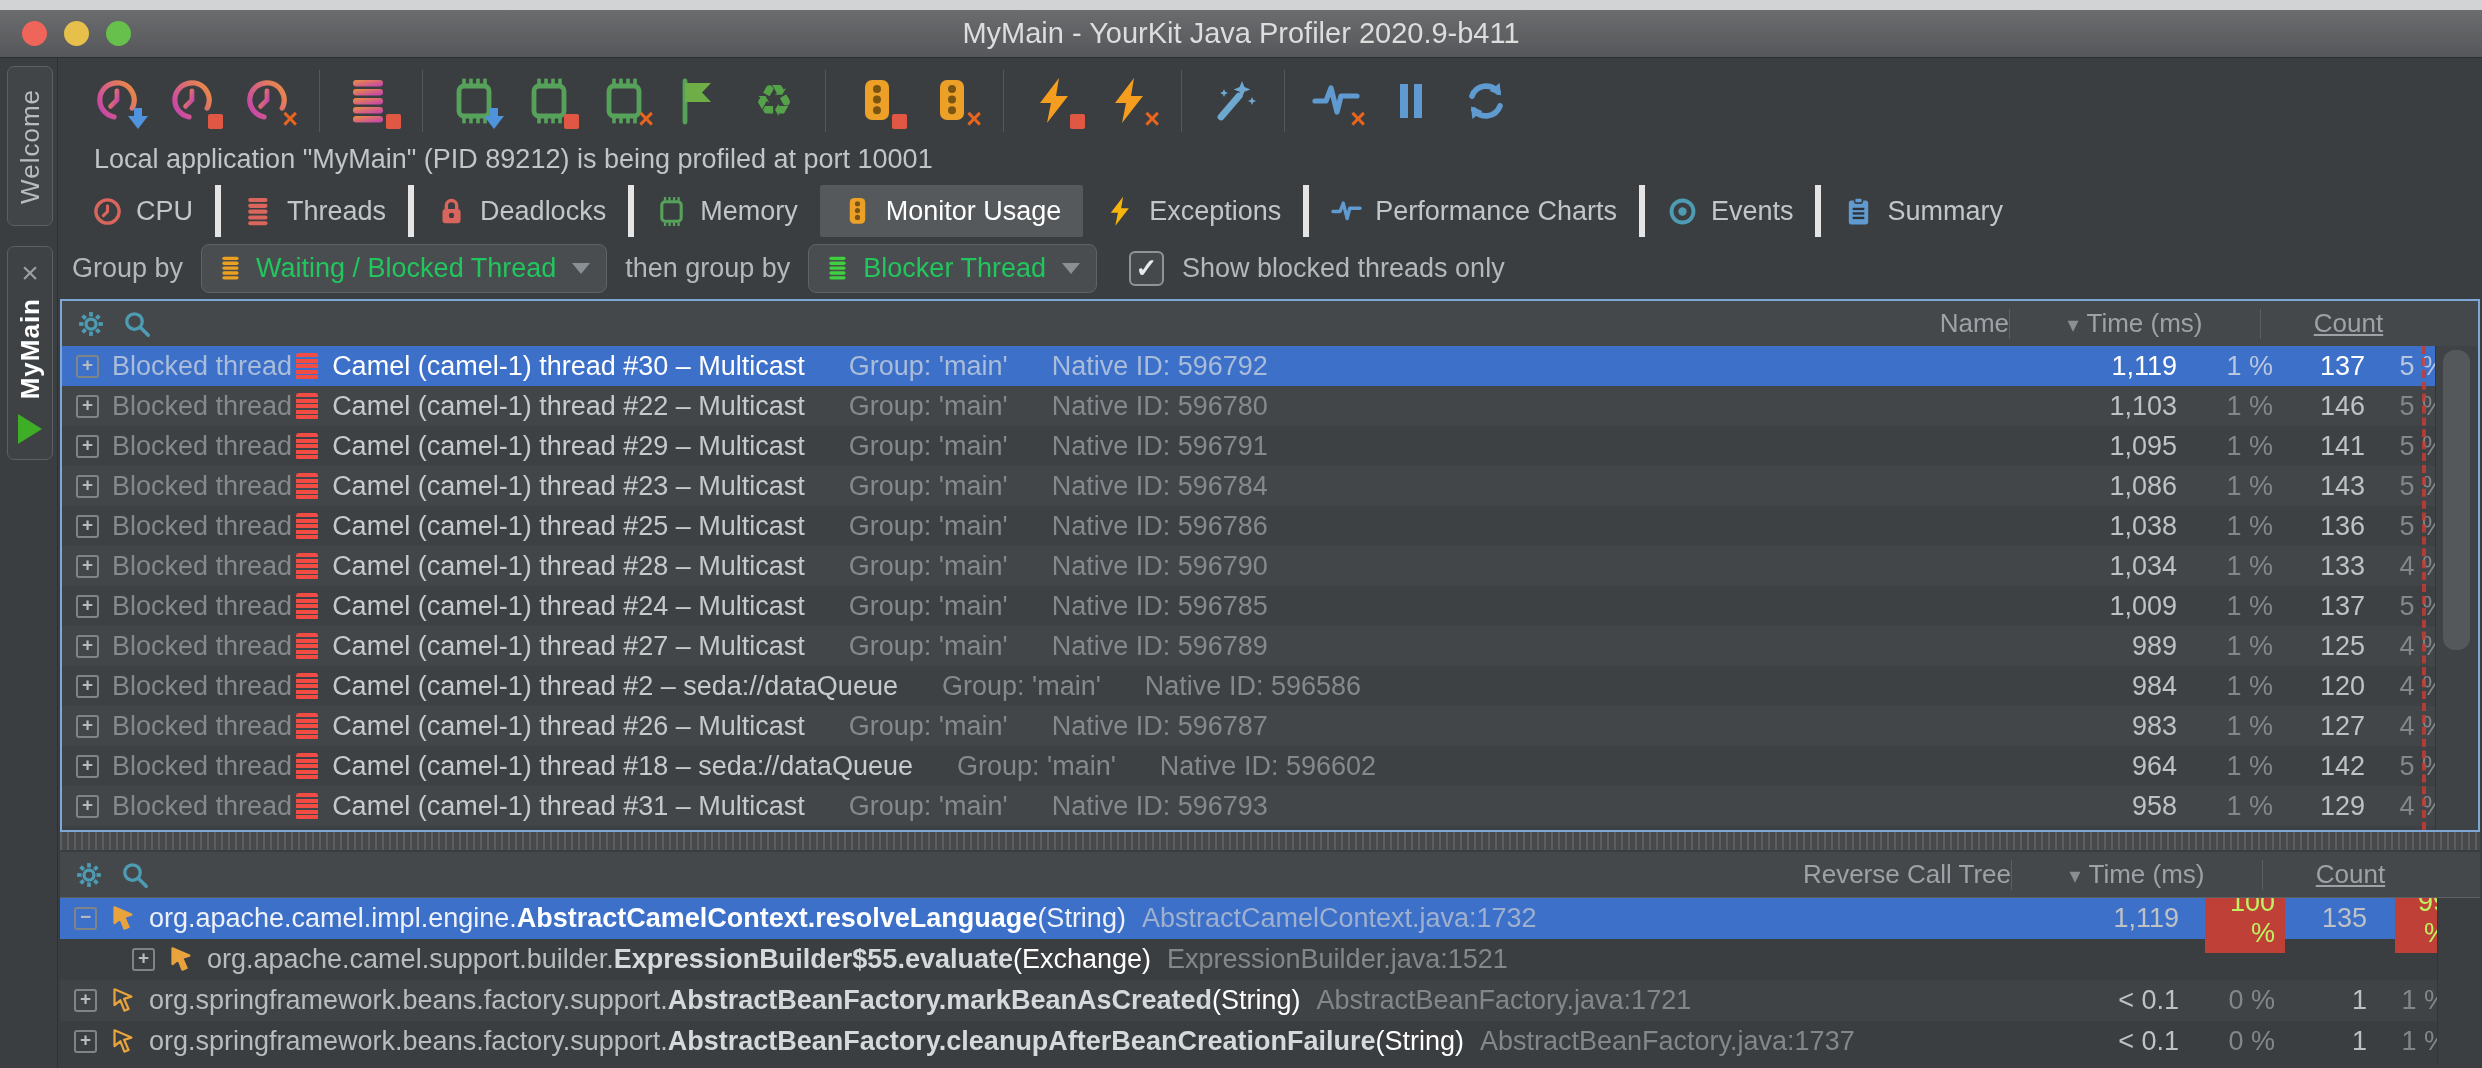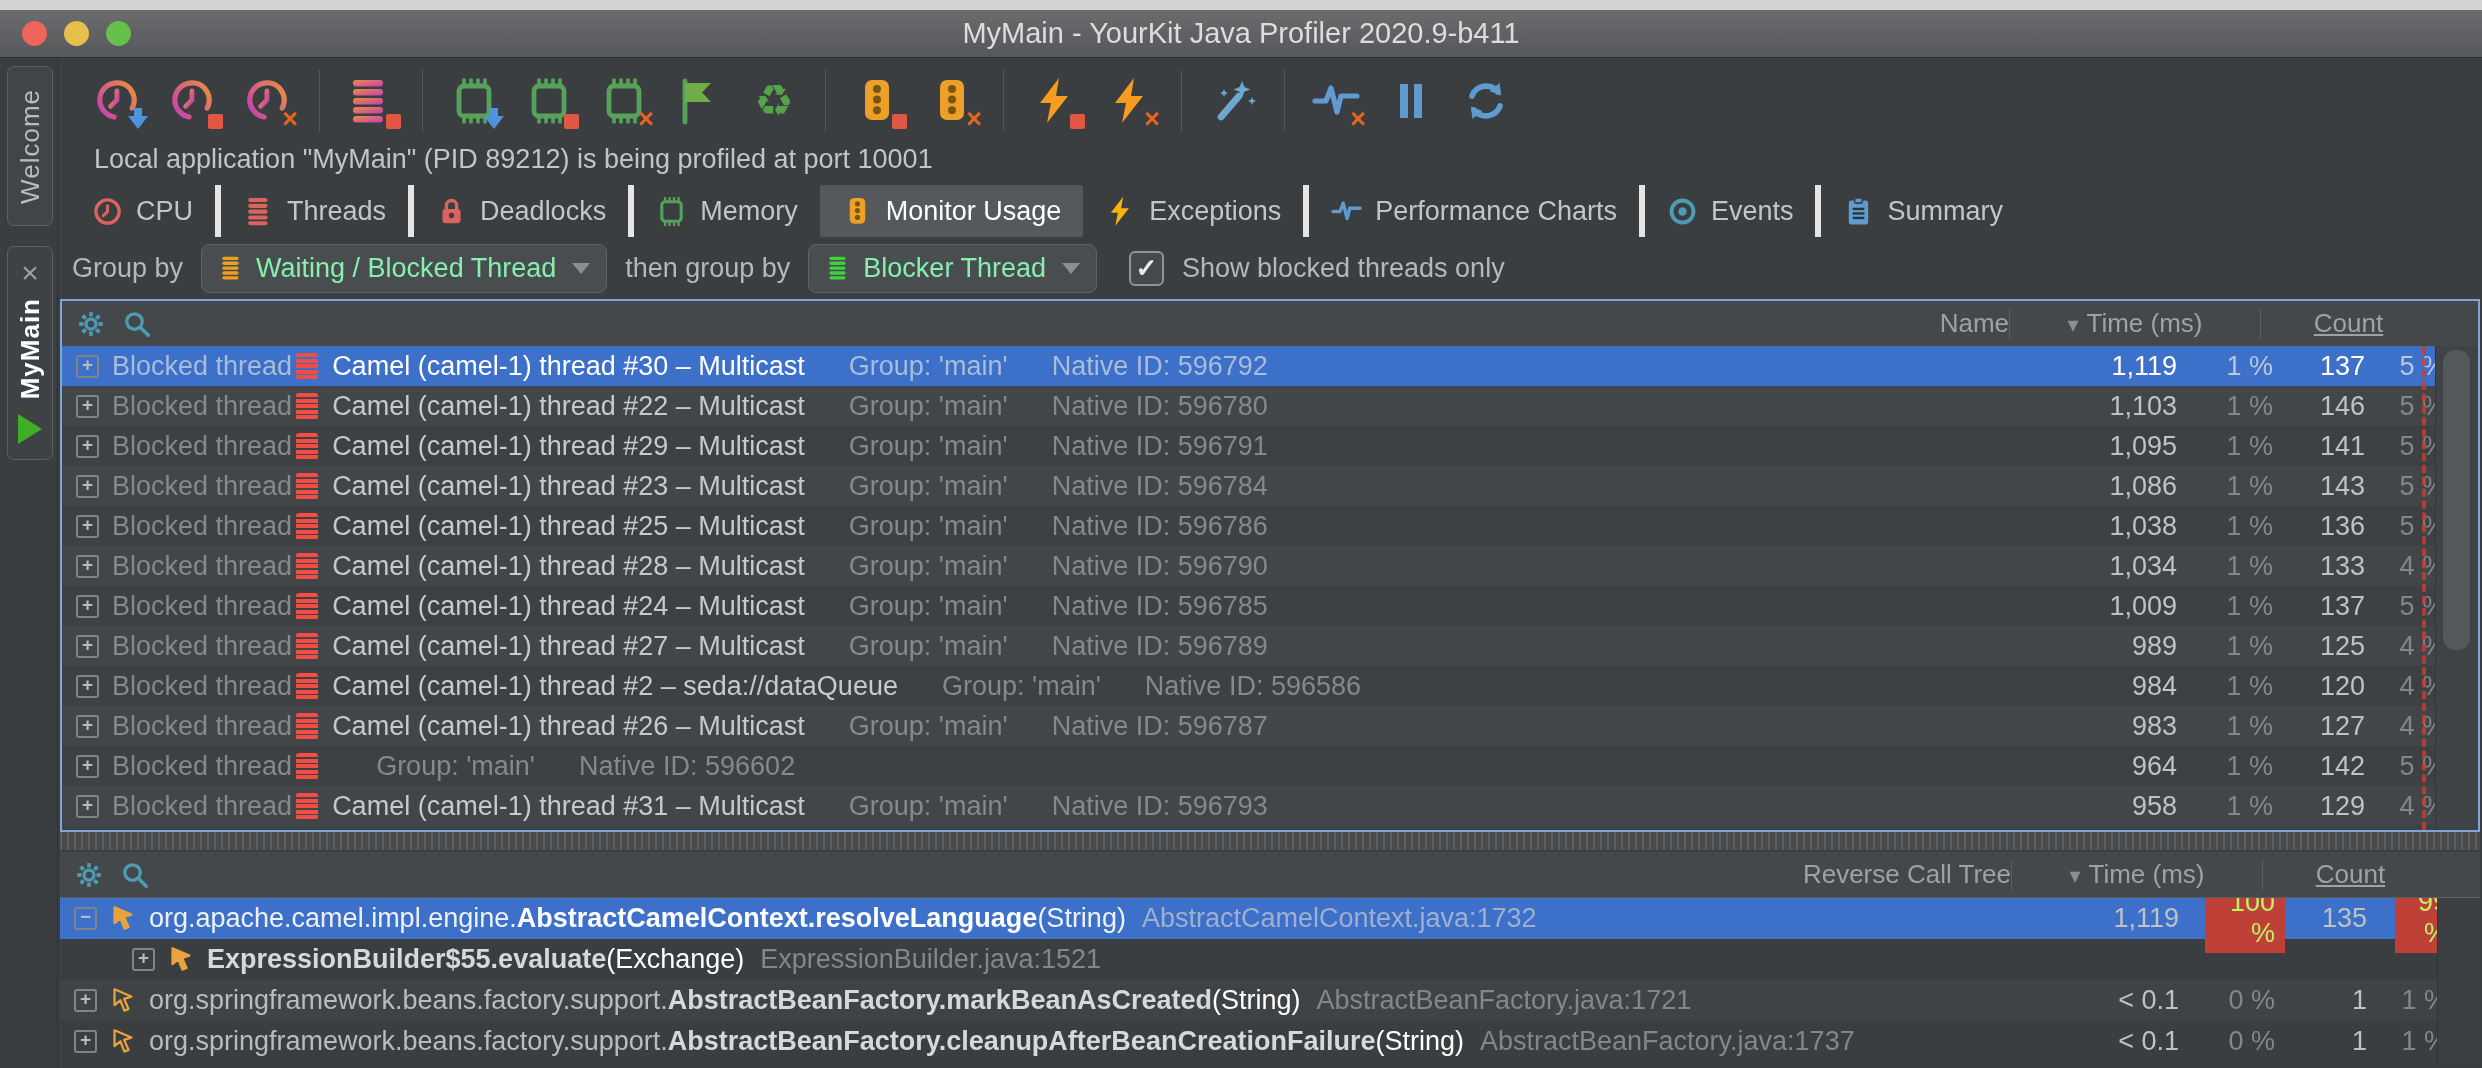--- a/index.html
+++ b/index.html
@@ -43,21 +43,21 @@
   
   .viewtabs{height:52px;display:flex;align-items:stretch;padding-left:12px;flex:none;}
   .vtab{display:flex;align-items:center;gap:13px;padding:0 22px;font-size:27px;color:#c3c6c8;position:relative;}
   .vtab+.vtab{border-left:6px solid #e5e5e5;}
   .vtab.selected{background:#55595c;color:#ffffff;border-left:none;border-radius:2px;}
   .vtab.selected+.vtab{border-left:none;}
   .vtab svg{width:31px;height:31px;flex:none;}
   
   .filterbar{height:62px;display:flex;align-items:center;gap:18px;padding-left:14px;flex:none;font-size:27px;color:#b5b8ba;}
   .dropdown{display:inline-flex;align-items:center;gap:12px;height:47px;padding:0 16px;
-    background:#494d4f;border:1px solid #5f6365;border-radius:8px;color:#86efac;}
+    background:#494d4f;border:1px solid #5f6365;border-radius:8px;color:#22c55e;}
   .dropdown svg{width:26px;height:30px;}
   .caret{width:0;height:0;border-left:9px solid transparent;border-right:9px solid transparent;border-top:11px solid #8a8f93;margin-left:4px;}
   .checkbox{width:31px;height:31px;border:2px solid #8f9497;border-radius:6px;background:#46494b;
     color:#e8eaeb;font-size:26px;font-weight:bold;display:flex;align-items:center;justify-content:center;margin-left:14px;}
   
   .panel{margin:0 2px;flex:none;position:relative;background:#3e4143;}
   .panel.top{border:2px solid #7ea7d8;border-bottom:none;}
   .phead{height:45px;background:#45484b;display:flex;align-items:center;font-size:26px;color:#9da2a6;}
   .phead .hicons{display:flex;align-items:center;gap:16px;padding:0 10px 0 14px;}
   .phead .htitle{flex:1;text-align:right;}
@@ -633,20 +633,21 @@
               <span class="cell c-time">983</span>
               <span class="cell pct c-tpct">1 %</span>
               <span class="cell c-cnt">127</span>
               <span class="cell pct c-cpct">4 %</span>
             </div>
             <div class="trow">
               <span class="tleft">
                 <span class="expander">+</span>
                 <span class="prefix">Blocked thread</span>
                 <span class="threadicon"></span>
+                <span class="tname">Camel (camel-1) thread #18 – seda://dataQueue</span>
                 <span class="tgroup">Group: 'main'</span>
                 <span class="tnative">Native ID: 596602</span>
               </span>
               <span class="cell c-time">964</span>
               <span class="cell pct c-tpct">1 %</span>
               <span class="cell c-cnt">142</span>
               <span class="cell pct c-cpct">5 %</span>
             </div>
             <div class="trow zebra">
               <span class="tleft">
@@ -720,20 +721,21 @@
               <span class="cell pct c-cpct"><span class="badge">99 %</span></span>
             </div>
             <div class="crow">
               <span class="cleft" style="padding-left:72px">
                 <span class="expander">+</span>
                 <span class="arrowicon" style="display:flex">
                   <svg viewBox="0 0 24 24" xmlns="http://www.w3.org/2000/svg">
                     <path d="M4 2 L19 8.5 L12.5 10.5 L16.5 19.5 L12.8 21 L9.2 11.8 L4 16 Z" fill="#e8a33d" stroke="#e8a33d" stroke-width="2" stroke-linejoin="round"></path>
                   </svg>
                 </span>
+                <span class="pkg">org.apache.camel.support.builder.</span>
                 <span class="mth">ExpressionBuilder$55.evaluate</span>
                 <span class="args">(Exchange)</span>
                 <span class="loc">ExpressionBuilder.java:1521</span>
               </span>
               <span class="cell c-time"></span>
               <span class="cell pct c-tpct"></span>
               <span class="cell c-cnt"></span>
               <span class="cell pct c-cpct"></span>
             </div>
             <div class="crow zebra">

